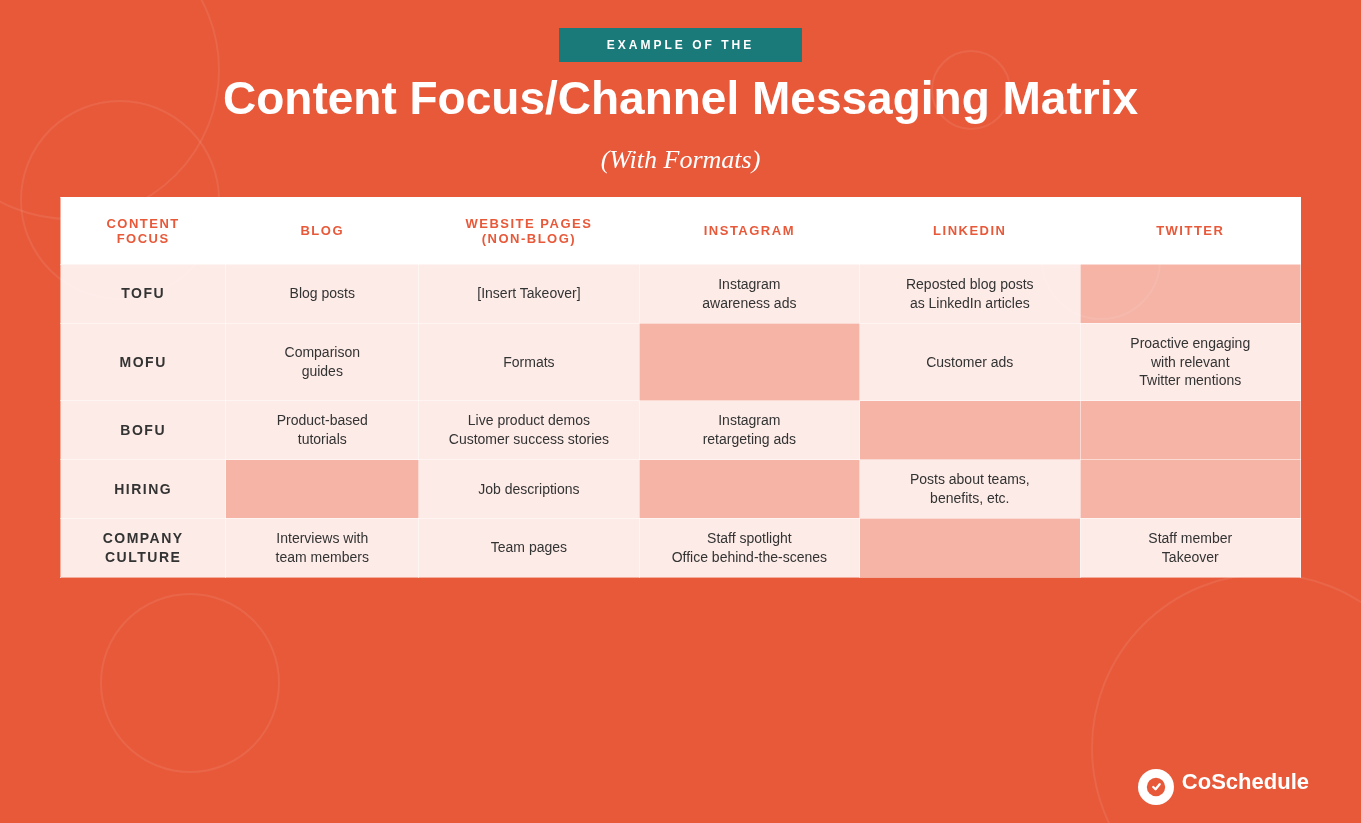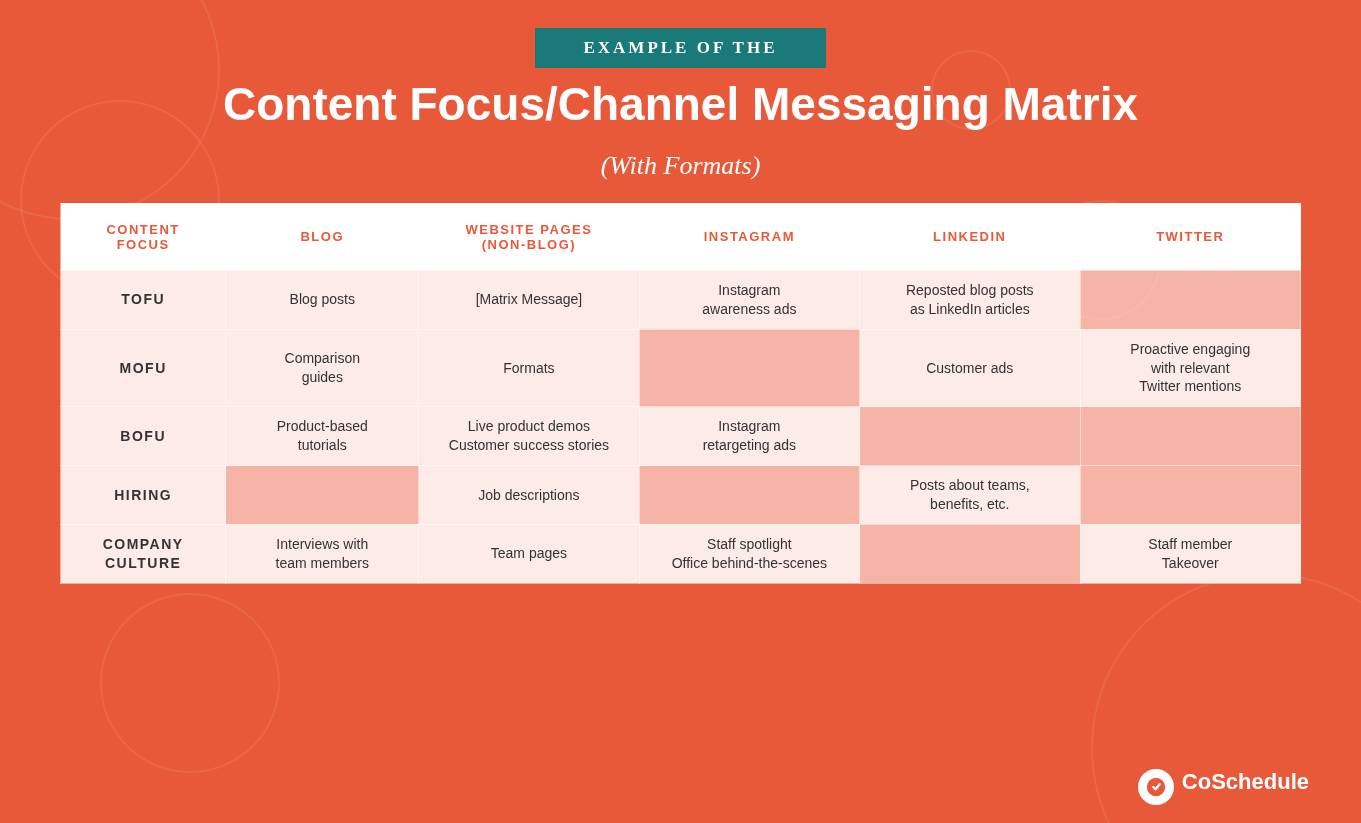--- a/index.html
+++ b/index.html
@@ -35,22 +35,22 @@
     .header-section {
       text-align: center;
       margin-bottom: 22px;
       width: 100%;
     }
 
     .example-badge {
       display: inline-block;
       background-color: #1a7a7a;
       color: white;
-      font-family: Liberation Serif, serif;
-      font-size: 17px;
+      font-family: Liberation Sans, sans-serif;
+      font-size: 12px;
       font-weight: 600;
       letter-spacing: 3px;
       text-transform: uppercase;
       padding: 10px 48px;
       margin-bottom: 10px;
     }
 
     .main-title {
       color: white;
       font-size: 46px;
@@ -192,21 +192,21 @@
         <th class="col-website">WEBSITE PAGES<br>(NON-BLOG)</th>
         <th class="col-insta">INSTAGRAM</th>
         <th class="col-linkedin">LINKEDIN</th>
         <th class="col-twitter">TWITTER</th>
       </tr>
     </thead>
     <tbody id="table-body">
     <tr>
           <td class="row-label">TOFU</td>
           <td>Blog posts</td>
-          <td>[Matrix Message]</td>
+          <td>[Insert Takeover]</td>
           <td>Instagram<br>awareness ads</td>
           <td>Reposted blog posts<br>as LinkedIn articles</td>
           <td class="empty"></td>
         </tr>
         <tr>
           <td class="row-label">MOFU</td>
           <td>Comparison<br>guides</td>
           <td>Formats</td>
           <td class="empty"></td>
           <td>Customer ads</td>

